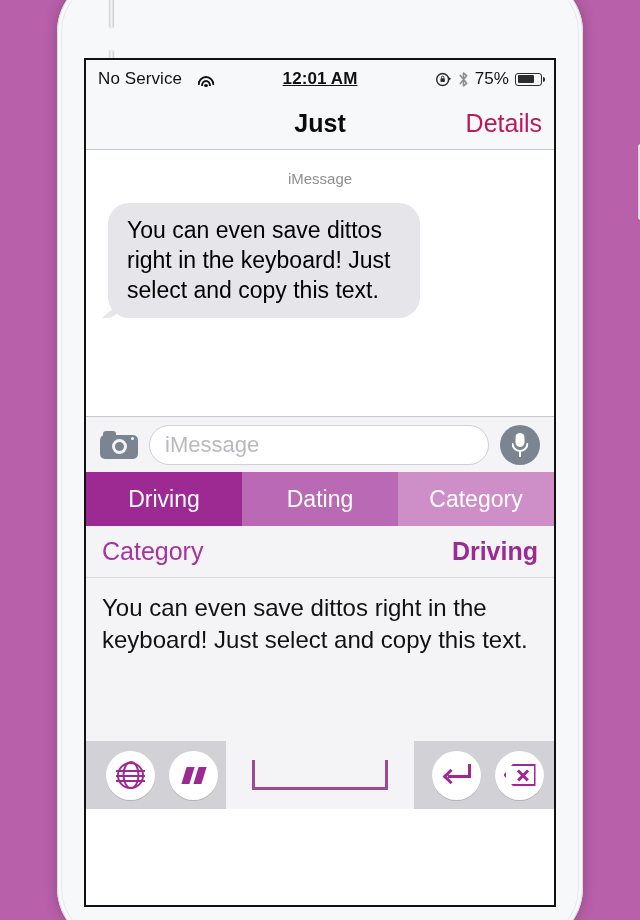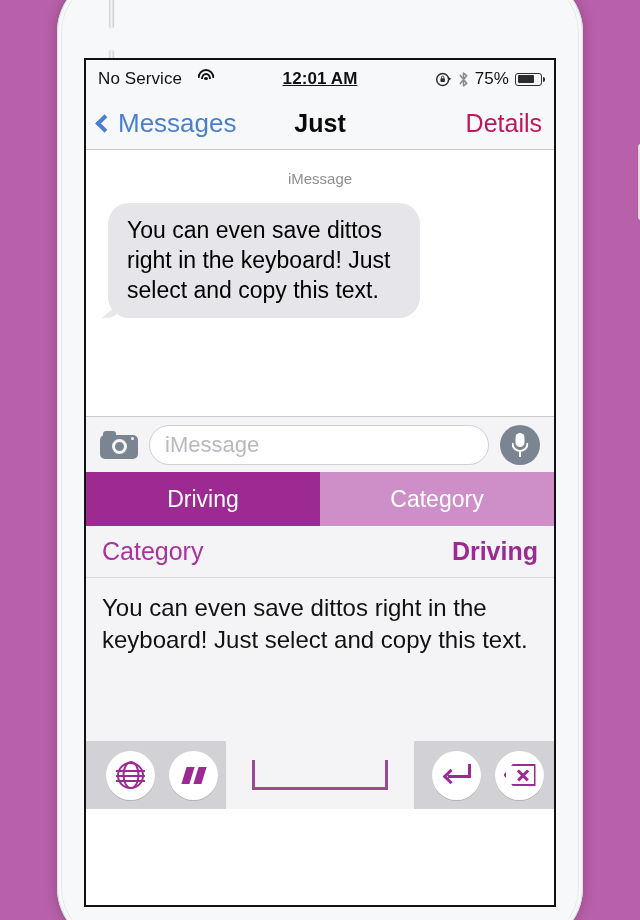--- a/index.html
+++ b/index.html
@@ -35,21 +35,21 @@
     position:absolute; left:84px; top:58px; width:472px; height:849px;
     background:#fff; overflow:hidden;
     border:2px solid #111;
   }
 
   
   #status-bar{
     height:38px; background:#f7f8f9; display:flex; align-items:center;
     padding:0 12px; font-size:17px; color:#111; letter-spacing:.1px;
   }
-  #status-left{ display:flex; align-items:flex-start; gap:15px; flex:1; }
+  #status-left{ display:flex; align-items:flex-end; gap:15px; flex:1; }
   #status-center{ font-weight:bold; font-size:17px;text-decoration:underline; }
   #status-right{ display:flex; align-items:center; gap:6px; flex:1; justify-content:flex-end; }
   .wifi-icon{ display:inline-block; width:17px; height:13px; position:relative; }
   .wifi-icon i{ position:absolute; border:2px solid #111; border-bottom:none;
     border-radius:50% 50% 0 0 / 100% 100% 0 0; left:50%; transform:translateX(-50%); }
   .wifi-icon i:nth-child(1){ width:17px; height:9px; top:0; }
   .wifi-icon i:nth-child(2){ width:10px; height:6px; top:4px; }
   .wifi-icon i:nth-child(3){ width:4px; height:3px; top:8px; border-radius:50%;
     background:#111; border:none; }
   .battery{
@@ -228,24 +228,20 @@
         <path d="M2 4.2 L8 11.6 L5 14 V2 L8 4.4 L2 11.8" fill="none" stroke="#8c8c91" stroke-width="1.5" stroke-linejoin="round" stroke-linecap="round"></path>
       </svg>
       <span>75%</span>
       <span class="battery">
           <span id="battery-fill" style="width: 16.875px;"></span>
         </span>
     </div>
   </div>
 
   <div id="nav-bar">
-    <div id="nav-back">
-      <span class="chevron-left"></span>
-      <span>Messages</span>
-    </div>
     <div id="nav-title">Just</div>
     <div id="nav-details">Details</div>
   </div>
 
   <div id="conversation">
     <div id="msg-meta">
       <div class="service">iMessage</div>
     </div>
     <div id="bubble-wrap">
       <div id="bubble">You can even save dittos right in the keyboard! Just select and copy this text.</div>
@@ -263,20 +259,23 @@
     <div id="mic-button">
       <span class="cap"></span>
         <span class="arc"></span>
         <span class="stem"></span>
     </div>
   </div>
 
   <div id="category-tabs">
     <div class="cat-tab" style="background: rgb(156, 42, 146);">
       <span>Driving</span>
+    </div>
+    <div class="cat-tab" style="background: rgb(186, 106, 180);">
+      <span>Dating</span>
     </div>
     <div class="cat-tab" style="background: rgb(206, 143, 200);">
       <span>Category</span>
     </div>
   </div>
 
   <div id="category-row">
     <span id="category-label">Category</span>
     <span id="category-value">Driving</span>
   </div>

